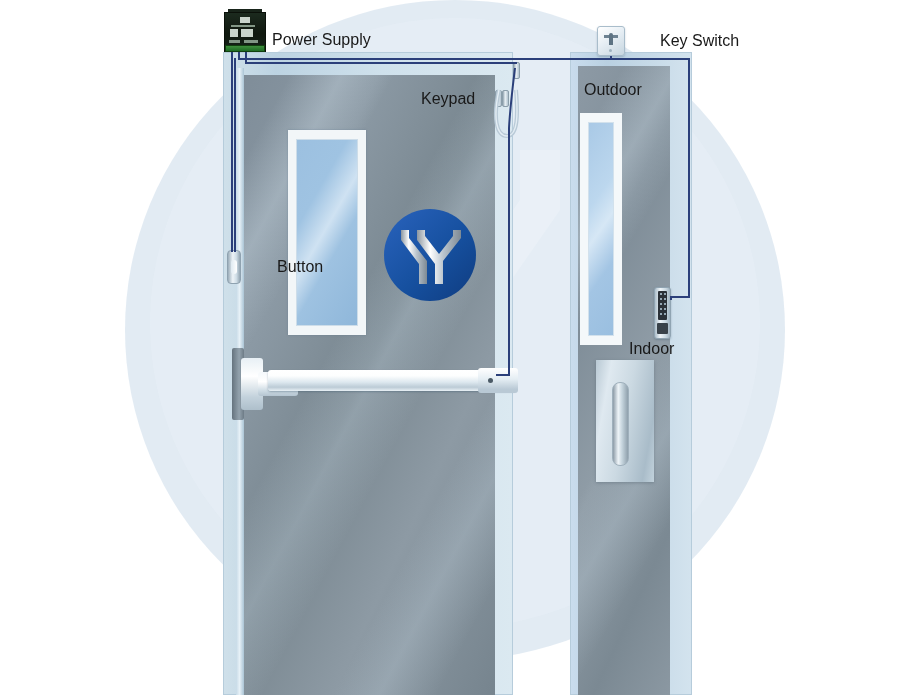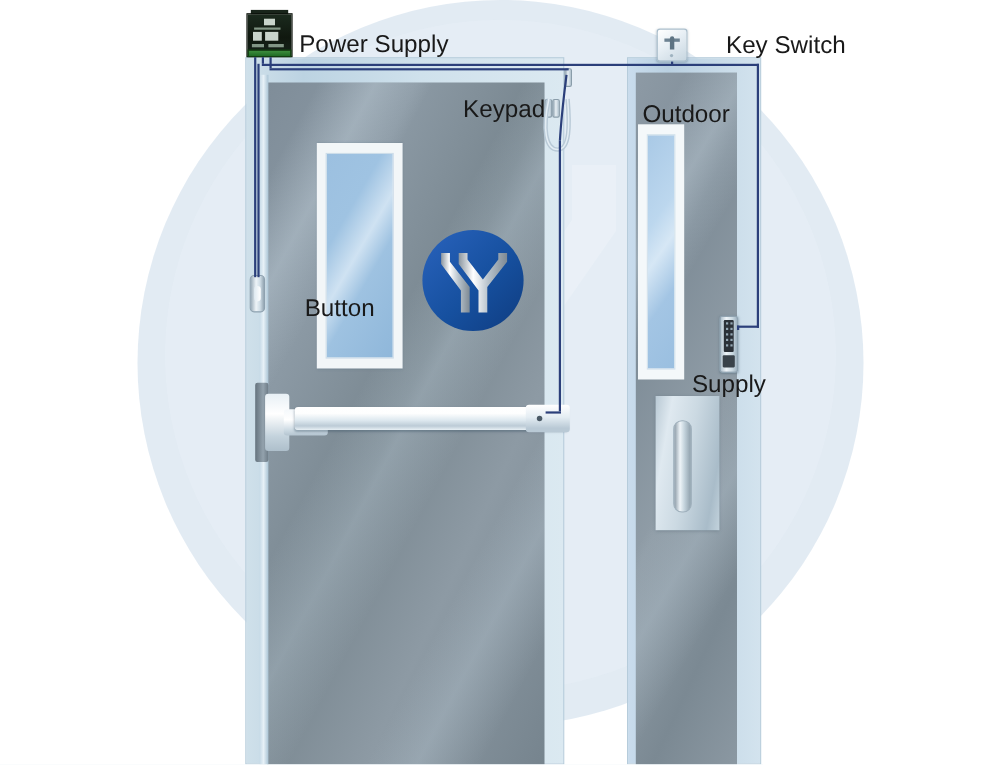--- a/index.html
+++ b/index.html
@@ -8,21 +8,21 @@
   #stage{position:relative;width:900px;height:695px;background:#fff;overflow:hidden;}
 
   
   .wm-circle{position:absolute;left:125px;top:0px;width:660px;height:660px;
              border-radius:50%;background:#dde7f1;opacity:.85;}
   .wm-circle2{position:absolute;left:150px;top:18px;width:610px;height:610px;
              border-radius:50%;background:#e6eef6;opacity:.75;}
   .wm-y{position:absolute;left:330px;top:140px;width:260px;height:380px;opacity:.35;}
 
   
-  .lbl{position:absolute;color:#191919;font-size:22px;line-height:20px;white-space:nowrap;}
+  .lbl{position:absolute;color:#191919;font-size:16px;line-height:20px;white-space:nowrap;}
 
   
   .frame-l{position:absolute;left:223px;top:52px;width:290px;height:643px;
            background:linear-gradient(90deg,#cfe0ea 0%,#bcd3e2 18%,#cfe1ec 55%,#dbe9f1 100%);
            border:1px solid #b6ccdb;box-sizing:border-box;}
   .door-l{position:absolute;left:243px;top:75px;width:252px;height:620px;
           background:linear-gradient(115deg,#7f8d99 0%,#8b99a4 25%,#78868f 48%,#8d9aa4 70%,#76848e 100%);}
   .door-l-sheen{position:absolute;left:243px;top:75px;width:252px;height:620px;
           background:linear-gradient(118deg,rgba(255,255,255,0) 8%,rgba(220,235,245,.30) 17%,
                      rgba(255,255,255,0) 26%,rgba(255,255,255,0) 40%,rgba(215,232,244,.26) 50%,
@@ -228,17 +228,17 @@
   <div class="wire wv" style="left:670px;top:296px;height:4px;"></div>
 
   <div class="wire wv" style="left:508px;top:128px;height:246px;"></div>
   <div class="wire wh" style="left:496px;top:374px;width:14px;"></div>
 
   <div class="wire wv" style="left:234px;top:58px;height:194px;"></div>
 
   <div class="lbl" style="left:272px;top:30px;">Power Supply</div>
   <div class="lbl" style="left:660px;top:31px;">Key Switch</div>
   <div class="lbl" style="left:421px;top:89px;">Keypad</div>
-  <div class="lbl" style="left:584px;top:94px;">Outdoor</div>
-  <div class="lbl" style="left:245px;top:270px;padding-left:32px;">Button</div>
-  <div class="lbl" style="left:629px;top:339px;">Supply</div>
+  <div class="lbl" style="left:584px;top:80px;">Outdoor</div>
+  <div class="lbl" style="left:245px;top:257px;padding-left:32px;">Button</div>
+  <div class="lbl" style="left:629px;top:339px;">Indoor</div>
 
 </div>
 
 </body></html>

